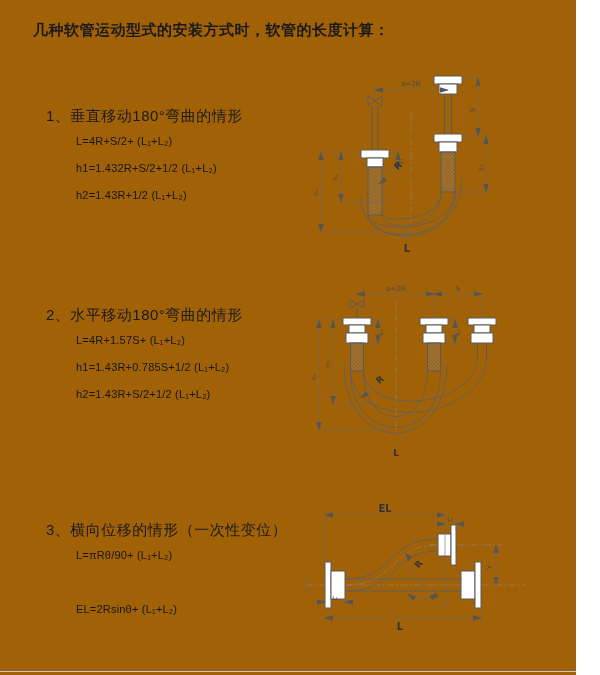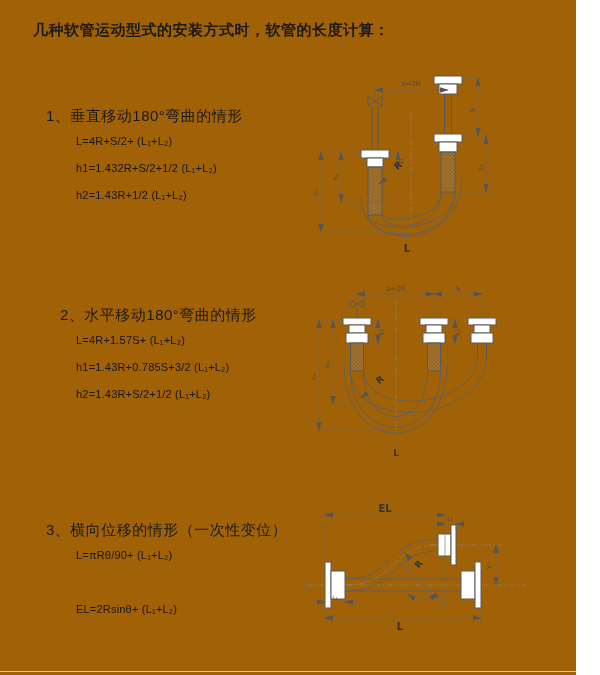--- a/index.html
+++ b/index.html
@@ -2,21 +2,21 @@
 <html><head>
 <meta charset="utf-8">
 <style>
   html,body{margin:0;padding:0;background:#ffffff;}
   .page{position:relative;width:576px;height:675px;background:#a16207;overflow:hidden;
         font-family:"Liberation Sans","DejaVu Sans",sans-serif;color:#1a1a1a;}
   .title{position:absolute;left:33px;top:21px;font-size:15px;font-weight:600;letter-spacing:.5px;}
   .sec-heading{position:absolute;font-size:15px;font-weight:400;letter-spacing:.5px;}
   .formula{position:absolute;font-size:11px;font-weight:500;letter-spacing:.2px;color:#161616;}
   #h1{left:46px;top:107px;} #f1a{left:76px;top:135px;} #f1b{left:76px;top:162px;text-align:center;} #f1c{left:76px;top:189px;}
-  #h2{left:60px;top:306px;} #f2a{left:76px;top:334px;} #f2b{left:76px;top:361px;} #f2c{left:76px;top:388px;}
+  #h2{left:46px;top:306px;} #f2a{left:76px;top:334px;} #f2b{left:76px;top:361px;} #f2c{left:76px;top:388px;}
   #h3{left:46px;top:521px;} #f3a{left:76px;top:549px;text-align:right;} #f3b{left:76px;top:576px;} #f3c{left:76px;top:603px;}
   .dsvg{position:absolute;}
   #d1{left:312px;top:72px;}
   #d2{left:312px;top:282px;}
   #d3{left:298px;top:500px;}
   .bottom-rule{position:absolute;left:0;top:671px;width:600px;height:1px;background:#c8c8c8;}
   
   svg text{font-family:"DejaVu Sans",sans-serif;fill:#4a4a4a;}
   .ol{fill:none;stroke:#5a5a5a;stroke-width:1;}
   .fr{fill:#ffffff;stroke:#5a5a5a;stroke-width:1;}
@@ -47,21 +47,21 @@
 
   <div class="title">几种软管运动型式的安装方式时，软管的长度计算：</div>
 
   <div class="sec-heading" id="h1">1、垂直移动180°弯曲的情形</div>
   <div class="formula" id="f1a">L=4R+S/2+ (L₁+L₂)</div>
   <div class="formula" id="f1b">h1=1.432R+S/2+1/2 (L₁+L₂)</div>
   <div class="formula" id="f1c">h2=1.43R+1/2 (L₁+L₂)</div>
 
   <div class="sec-heading" id="h2">2、水平移动180°弯曲的情形</div>
   <div class="formula" id="f2a">L=4R+1.57S+ (L₁+L₂)</div>
-  <div class="formula" id="f2b">h1=1.43R+0.785S+3/2 (L₁+L₂)</div>
+  <div class="formula" id="f2b">h1=1.43R+0.785S+1/2 (L₁+L₂)</div>
   <div class="formula" id="f2c">h2=1.43R+S/2+1/2 (L₁+L₂)</div>
 
   <div class="sec-heading" id="h3">3、横向位移的情形（一次性变位）</div>
   <div class="formula" id="f3a">L=πRθ/90+ (L₁+L₂)</div>
   <div class="formula" id="f3c">EL=2Rsinθ+ (L₁+L₂)</div>
 
   <svg id="d1" class="dsvg" width="232" height="185" viewBox="0 0 232 185">
     <g>
       <line class="cl" x1="99" y1="40" x2="99" y2="150"></line>
     </g>

